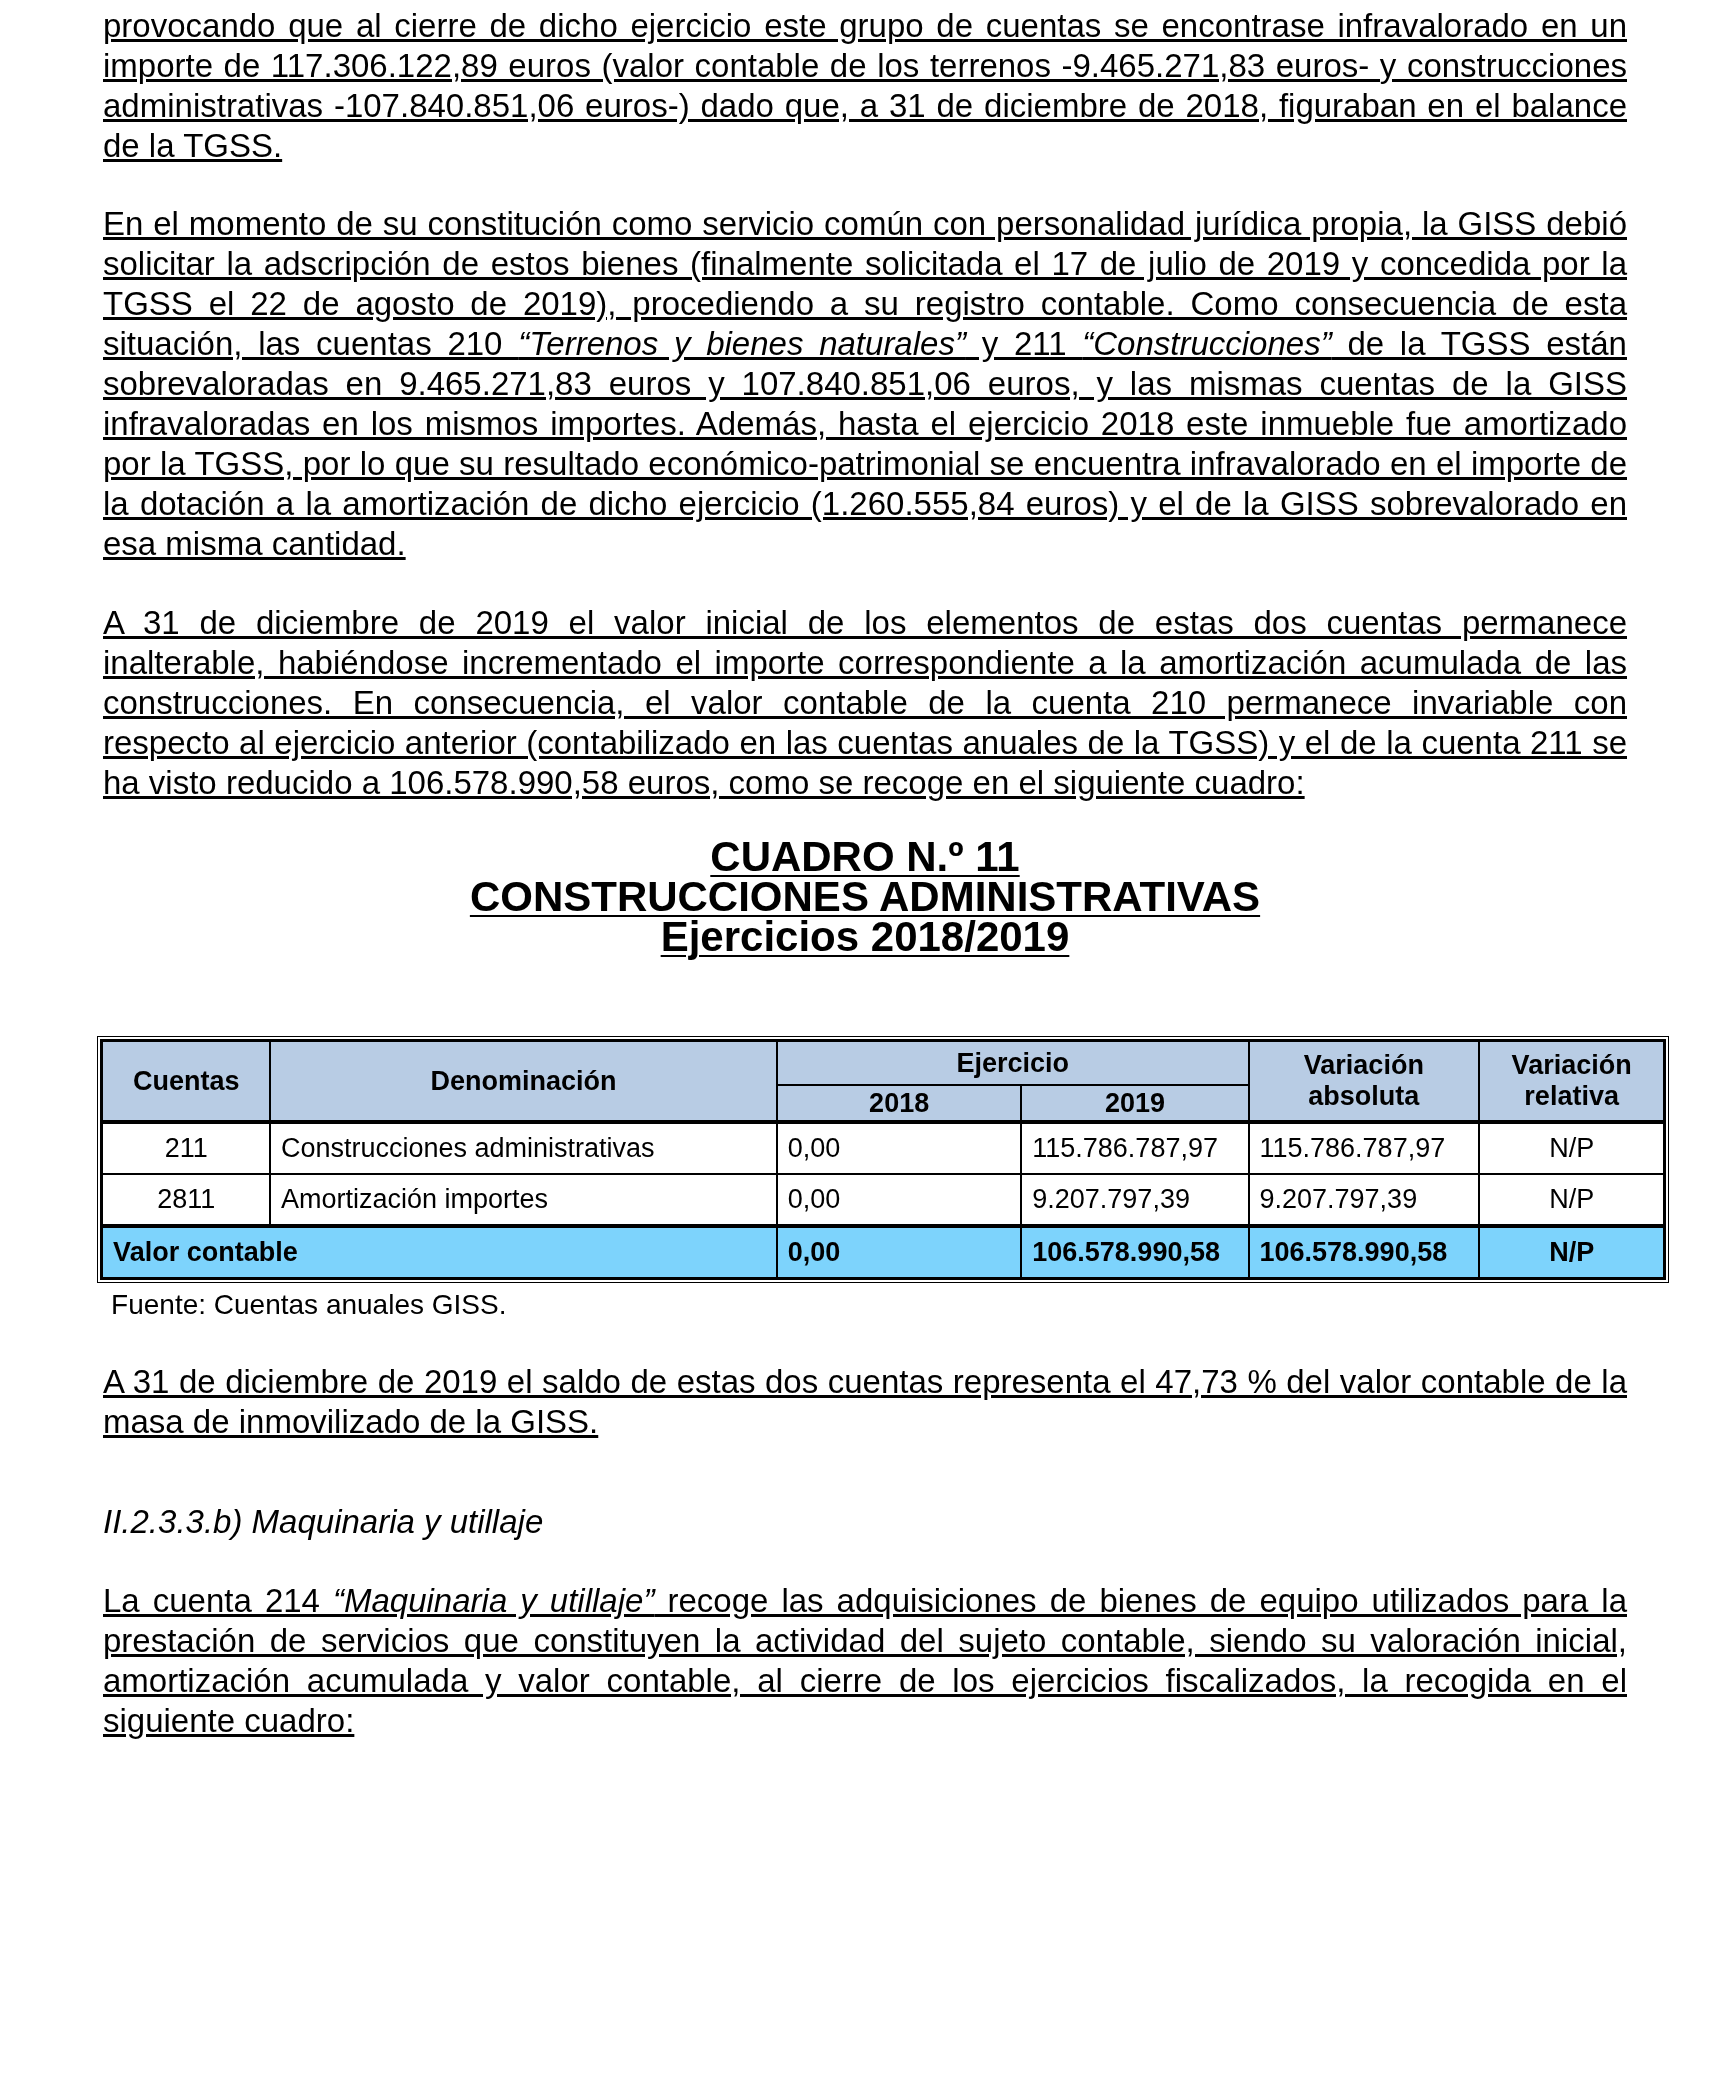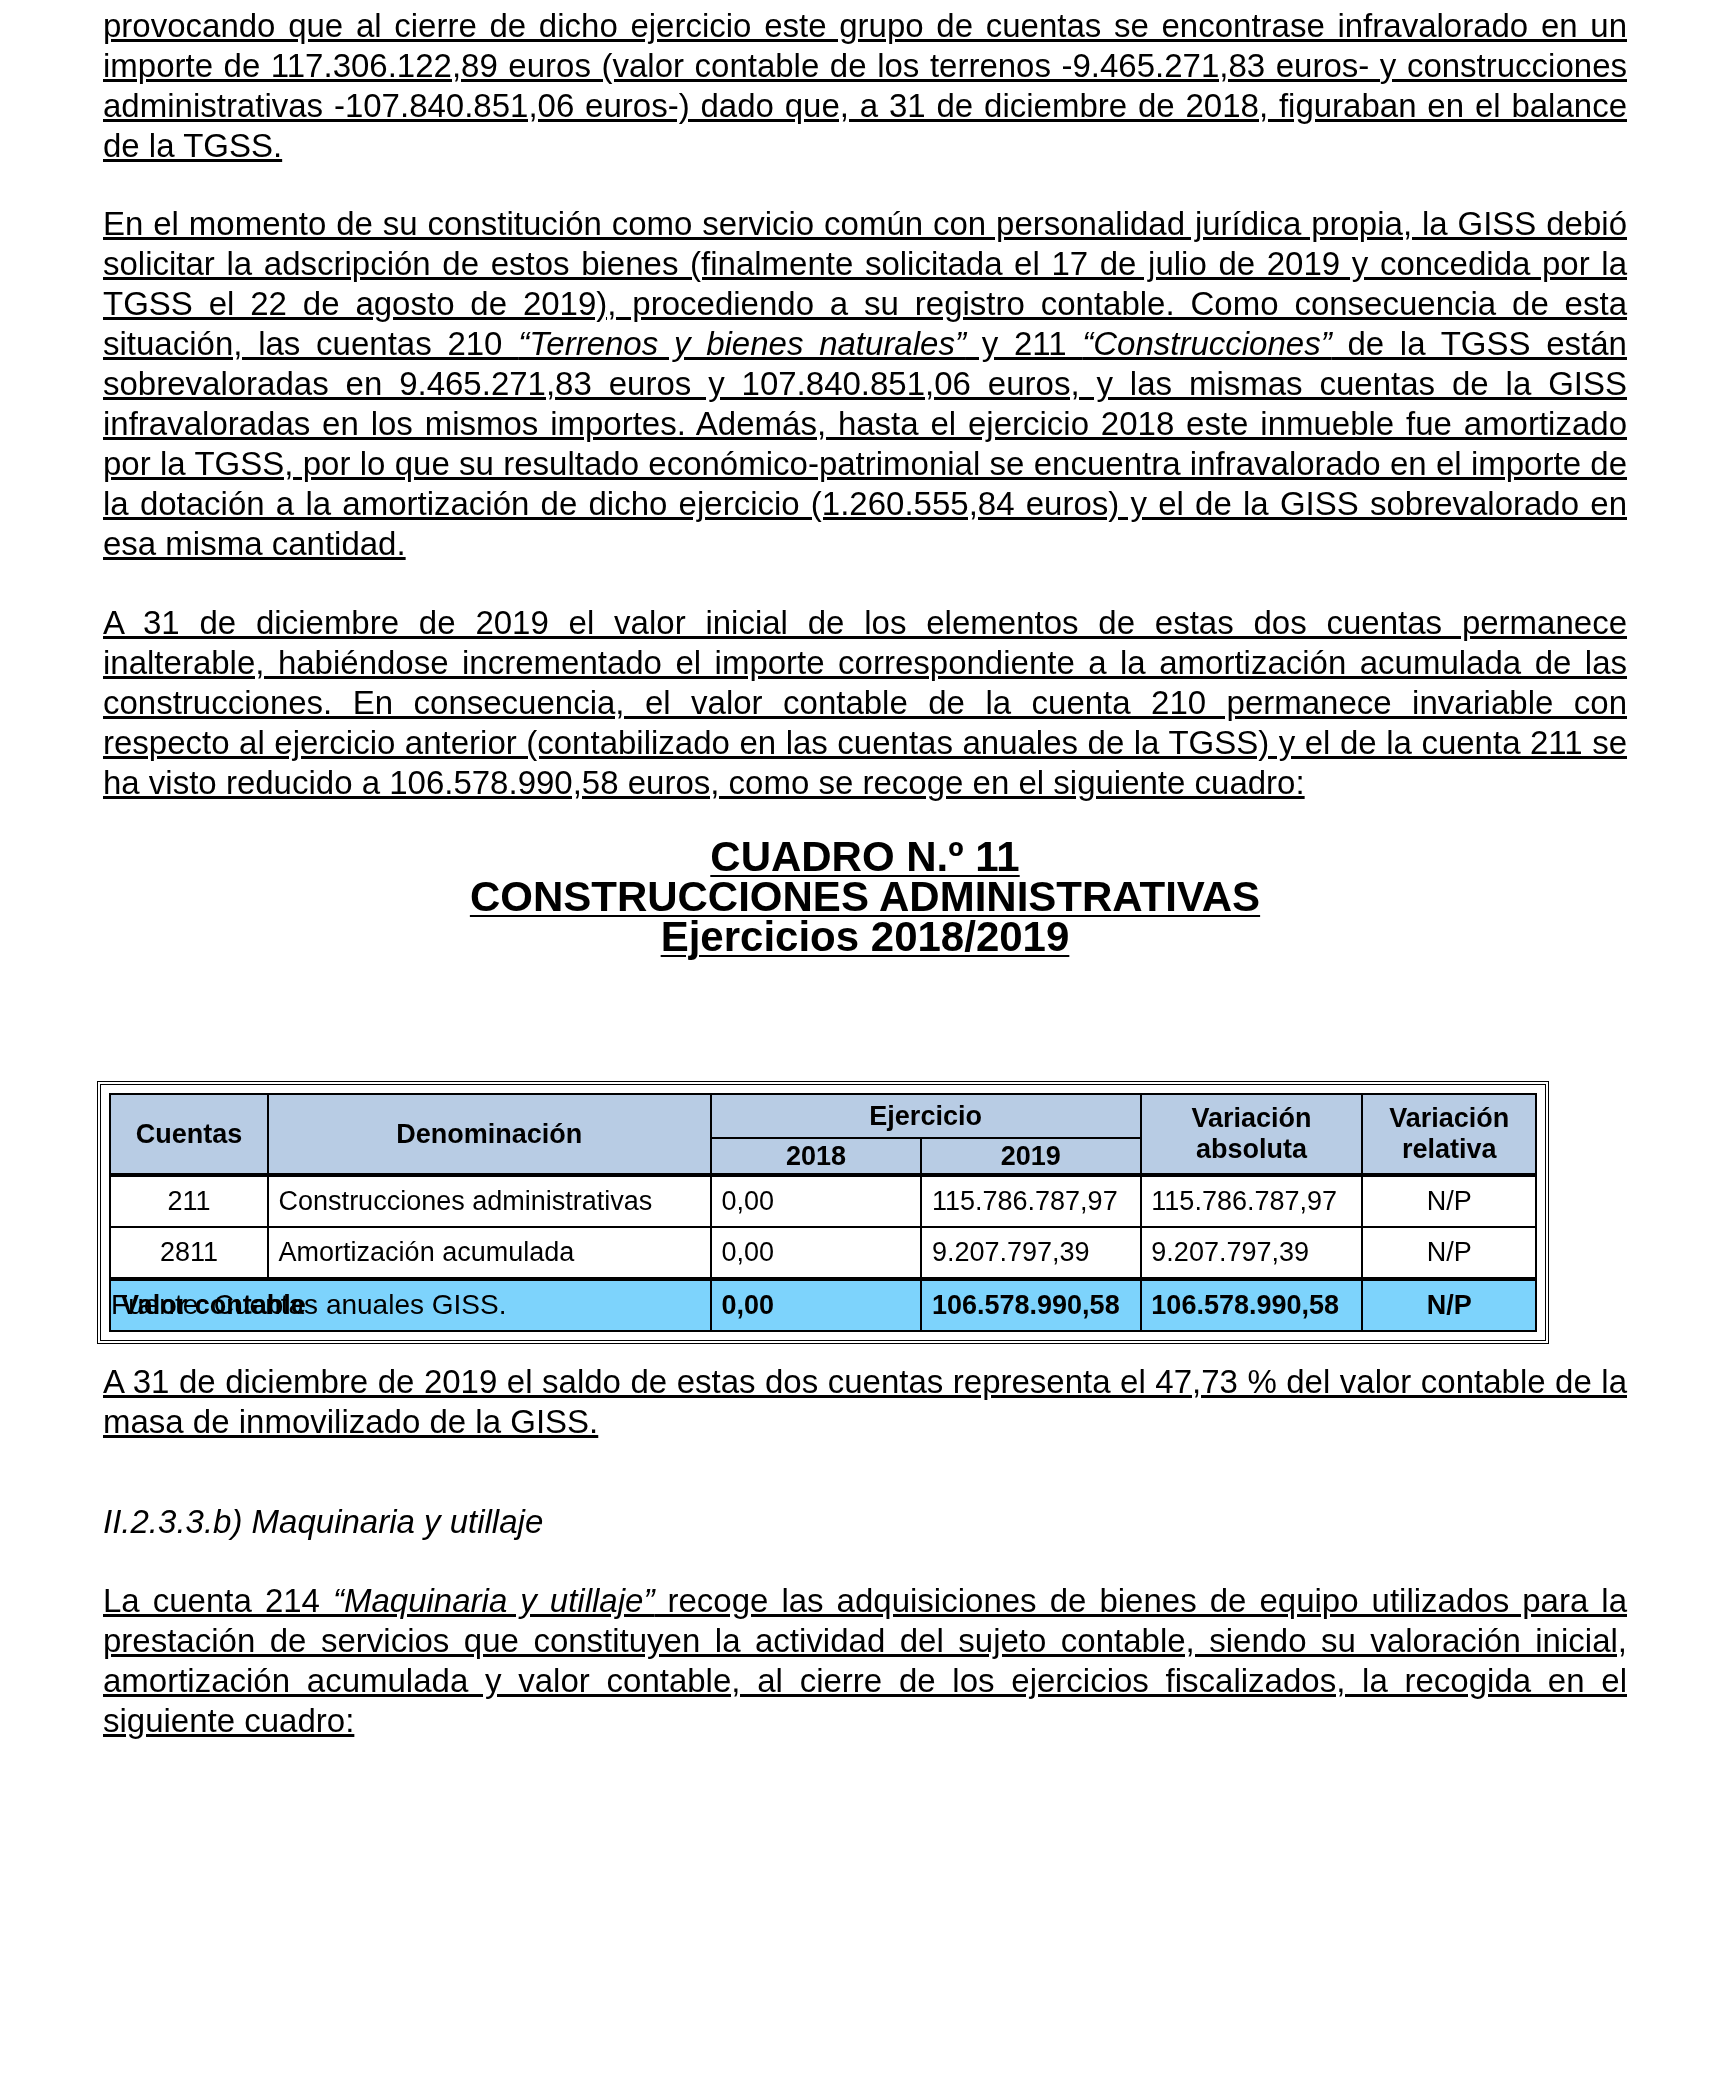--- a/index.html
+++ b/index.html
@@ -21,22 +21,22 @@
   #p5 { position: absolute; top: 1581px; left: 0; width: 1524px; }
 
   .cuadro-title {
     position: absolute; top: 837px; left: 0; width: 1524px; text-align: center;
     font-weight: bold; font-size: 42px; line-height: 40px;
   }
   .cuadro-title .u { text-decoration: underline; text-decoration-thickness: 2.4px; text-underline-offset: 4.1px; }
   .cuadro-title div { margin: 0; }
 
   .table-wrap {
-    position: absolute; top: 1081px; left: -5.7px; width: 1452px;
-    border: 2.4px double #000; padding: 8px; box-sizing: border-box;
+    position: absolute; top: 1036px; left: -5.7px; width: 1572px;
+    border: 2.4px double #000; padding: 0; box-sizing: border-box;
     border-width: 4.9px;
   }
   table { border-collapse: collapse; width: 100%; font-size: 27px; }
   th, td { border: 2.4px solid #000; padding: 0 9.8px; }
   th { background: #b8cce4; font-weight: bold; text-align: center; line-height: 31px; }
   thead tr.r1 th { height: 42px; }
   thead tr.r2 th { height: 34px; }
   th.sub-top { border-bottom: 1.6px solid #000; }
   tbody td { height: 49px; background: #fff; }
   tbody tr.total td { background: #7dd3fc; font-weight: bold; }
@@ -91,21 +91,21 @@
         <tr>
           <td class="ctr">211</td>
           <td class="left">Construcciones administrativas</td>
           <td class="num">0,00</td>
           <td class="num">115.786.787,97</td>
           <td class="num">115.786.787,97</td>
           <td class="ctr">N/P</td>
         </tr>
         <tr>
           <td class="ctr">2811</td>
-          <td class="left">Amortización acumulada</td>
+          <td class="left">Amortización importes</td>
           <td class="num">0,00</td>
           <td class="num">9.207.797,39</td>
           <td class="num">9.207.797,39</td>
           <td class="ctr">N/P</td>
         </tr>
         <tr class="total">
           <td colspan="2" class="left">Valor contable</td>
           <td class="num">0,00</td>
           <td class="num">106.578.990,58</td>
           <td class="num">106.578.990,58</td>

